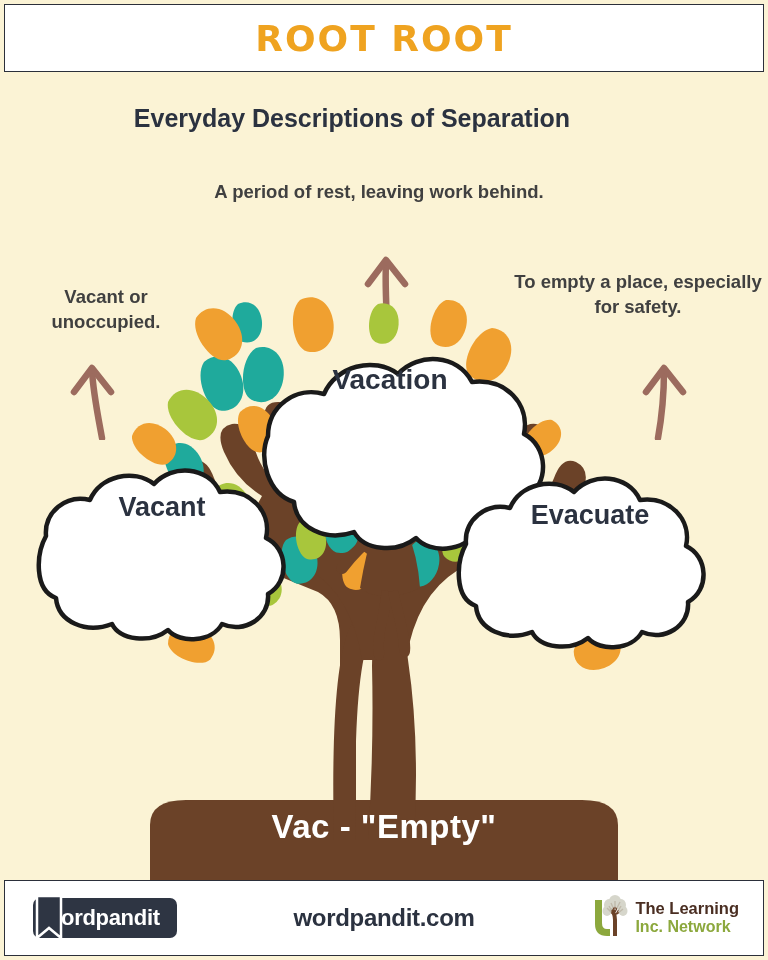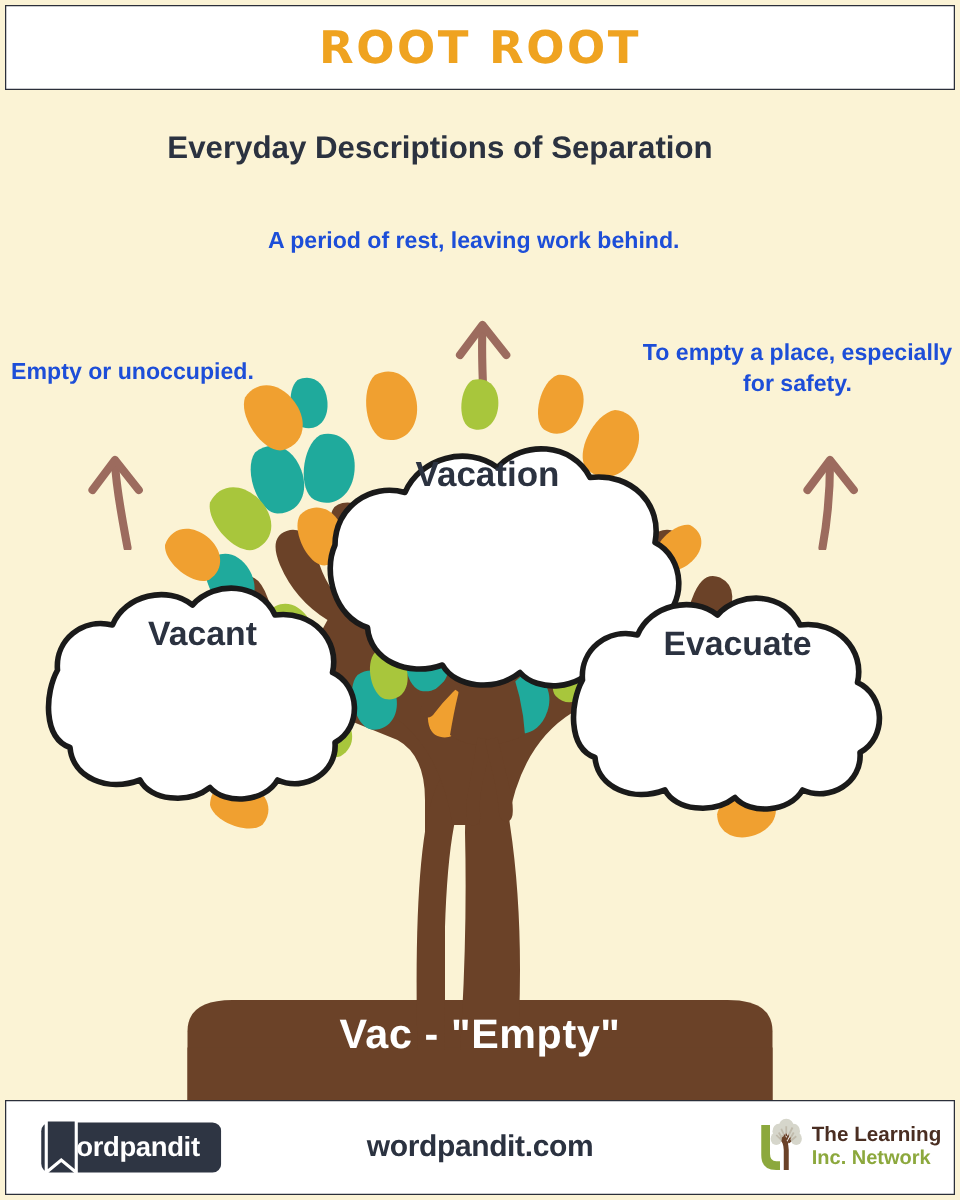--- a/index.html
+++ b/index.html
@@ -38,21 +38,21 @@
     position:absolute;top:104px;left:0;width:704px;
     text-align:center;
     font-size:25px;font-weight:bold;
     color:#2B3240;
   }
 
   
   .callout{
     position:absolute;
     font-size:18.5px;font-weight:bold;
-    color:#1d4ed8;
+    color:#404040;
     line-height:1.35;
     text-align:center;
   }
   .callout-top{ top:180px; left:184px; width:390px; }
   .callout-left{ top:285px; left:8px; width:196px; }
   .callout-right{ top:270px; left:510px; width:256px; }
 
   
   .arrow{ position:absolute; }
 
@@ -85,21 +85,21 @@
   .footer{
     position:absolute;left:4px;top:880px;
     width:760px;height:76px;
     background:#ffffff;
     border:1.5px solid #2b2f3a;
     box-sizing:border-box;
     display:flex;align-items:center;
   }
   .footer-left{ width:230px; padding-left:22px; box-sizing:border-box; }
   .footer-center{ flex:1; text-align:center; }
-  .footer-right{ width:230px; padding-right:10px; box-sizing:border-box;
+  .footer-right{ width:230px; padding-right:24px; box-sizing:border-box;
                  display:flex; justify-content:flex-end; align-items:center; }
   .site-text{ font-size:24px;font-weight:bold;color:#2B3240; letter-spacing:-0.3px;}
 
   .wp-logo{ position:relative; width:150px; height:44px; }
   .wp-logo-text{
     position:absolute; left:34px; top:9px;
     font-size:22px;font-weight:bold;color:#ffffff;
     letter-spacing:-0.3px;
   }
   .tln-text{ margin-left:4px; line-height:1.08; }
@@ -111,21 +111,21 @@
 
 <div class="poster">
 
   <div class="header">
     <div class="header-title">ROOT ROOT</div>
   </div>
 
   <div class="subtitle">Everyday Descriptions of Separation</div>
 
   <div class="callout callout-top">A period of rest, leaving work behind.</div>
-  <div class="callout callout-left">Empty or unoccupied.</div>
+  <div class="callout callout-left">Vacant or unoccupied.</div>
   <div class="callout callout-right">To empty a place, especially for safety.</div>
 
   <svg class="arrow" style="left:352px;top:252px;" width="70" height="72" viewBox="0 0 70 72">
     <path d="M35 70 C34 48, 33 30, 34 10" stroke="#9C6B5E" stroke-width="6.5" fill="none" stroke-linecap="round"></path>
     <path d="M16 32 L34 8 L53 32" stroke="#9C6B5E" stroke-width="6.5" fill="none" stroke-linecap="round" stroke-linejoin="round"></path>
   </svg>
 
   <svg class="arrow" style="left:62px;top:358px;" width="70" height="82" viewBox="0 0 70 82">
     <path d="M40 80 C36 58, 31 34, 30 12" stroke="#9C6B5E" stroke-width="6.5" fill="none" stroke-linecap="round"></path>
     <path d="M12 34 L30 10 L49 34" stroke="#9C6B5E" stroke-width="6.5" fill="none" stroke-linecap="round" stroke-linejoin="round"></path>

